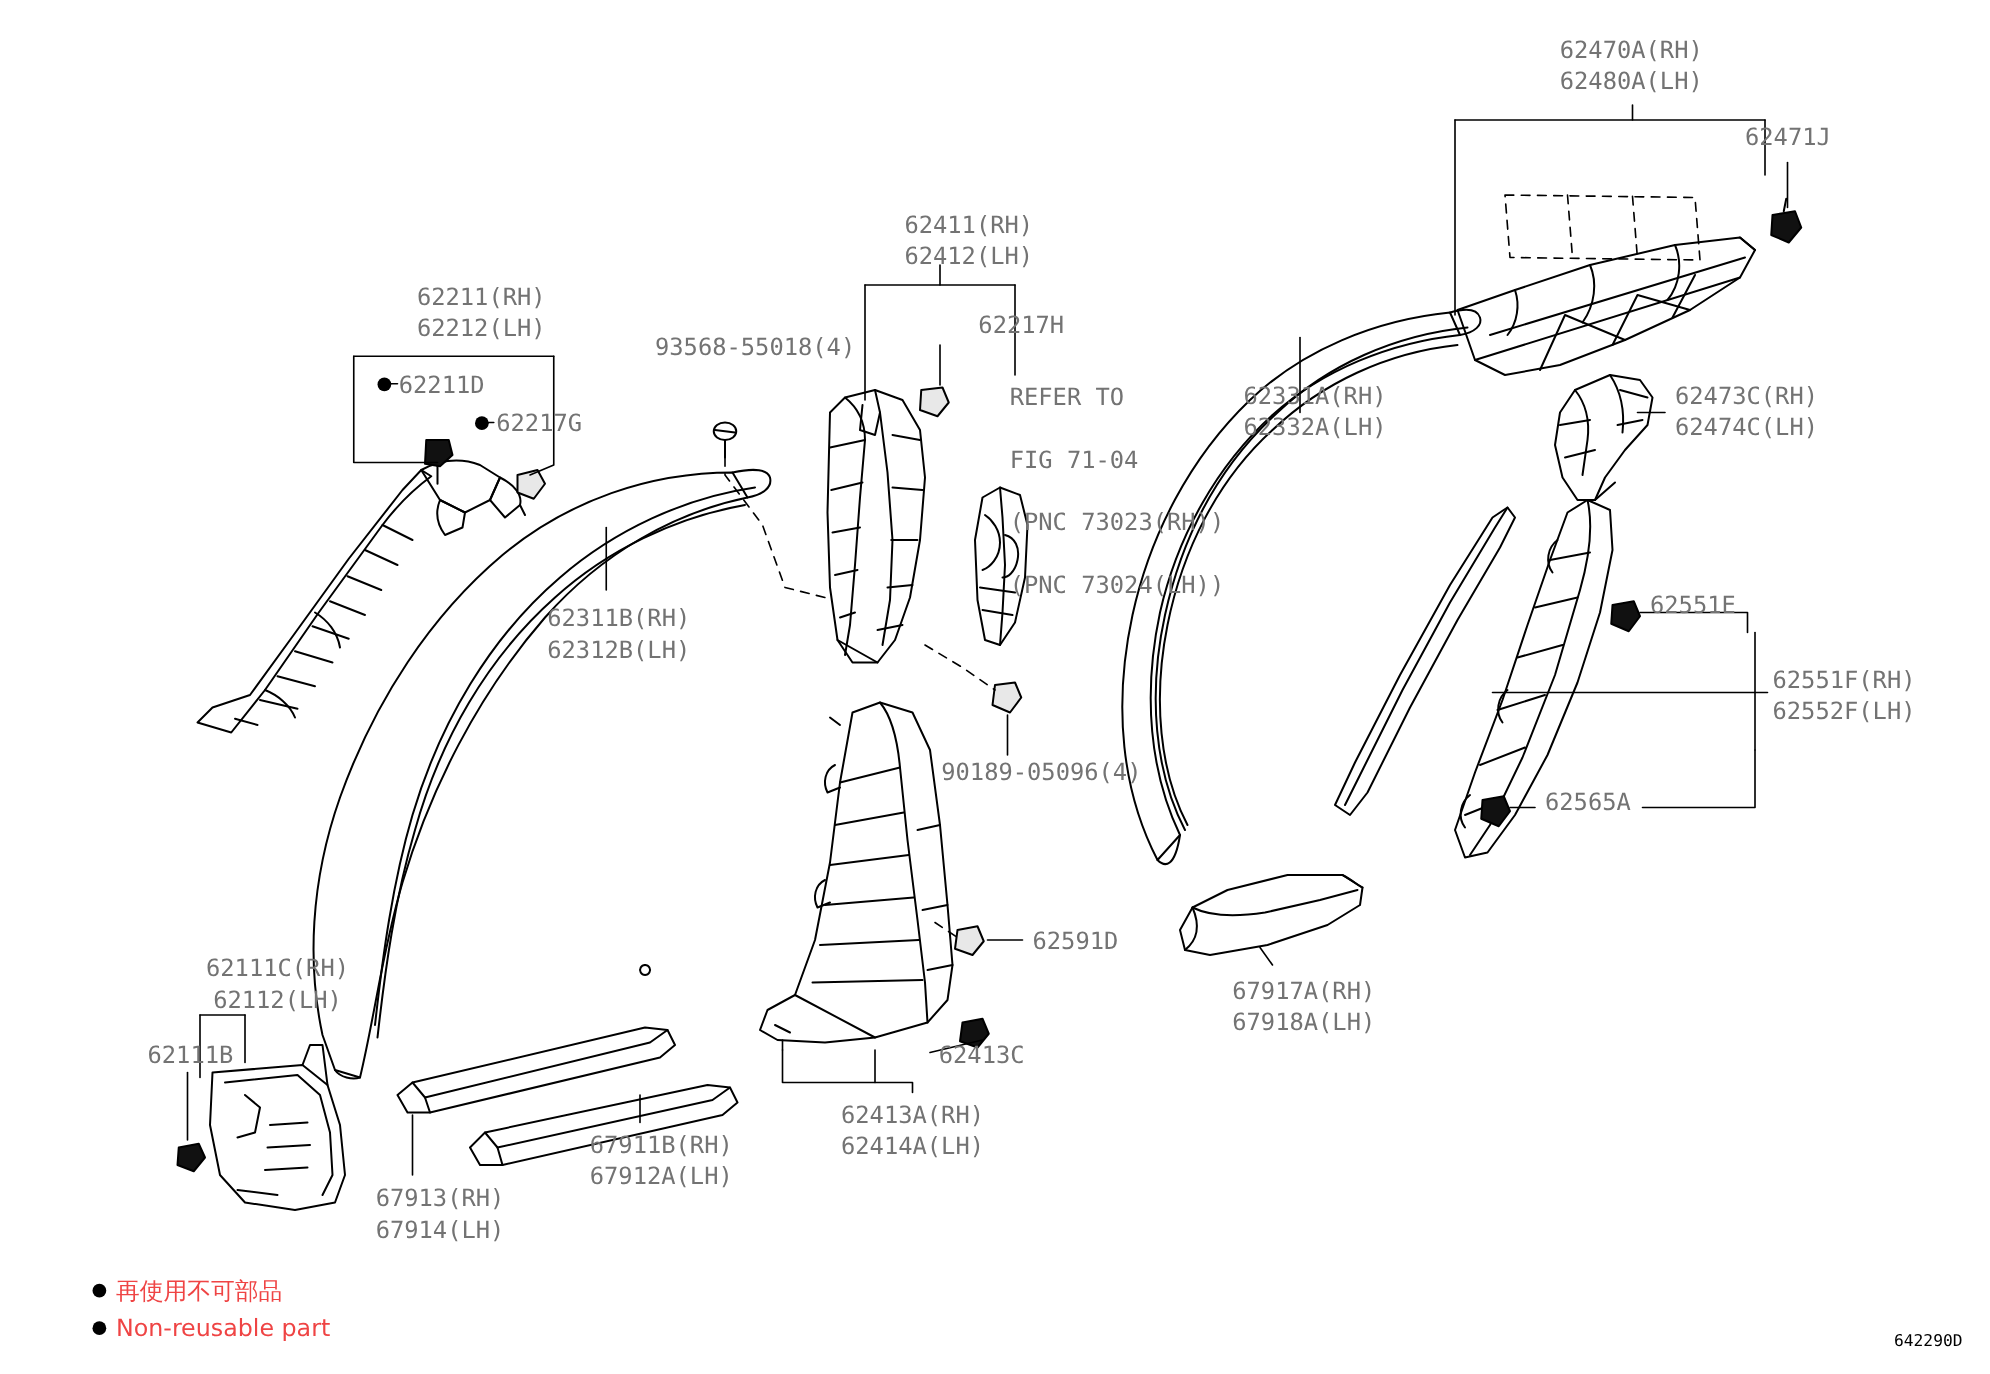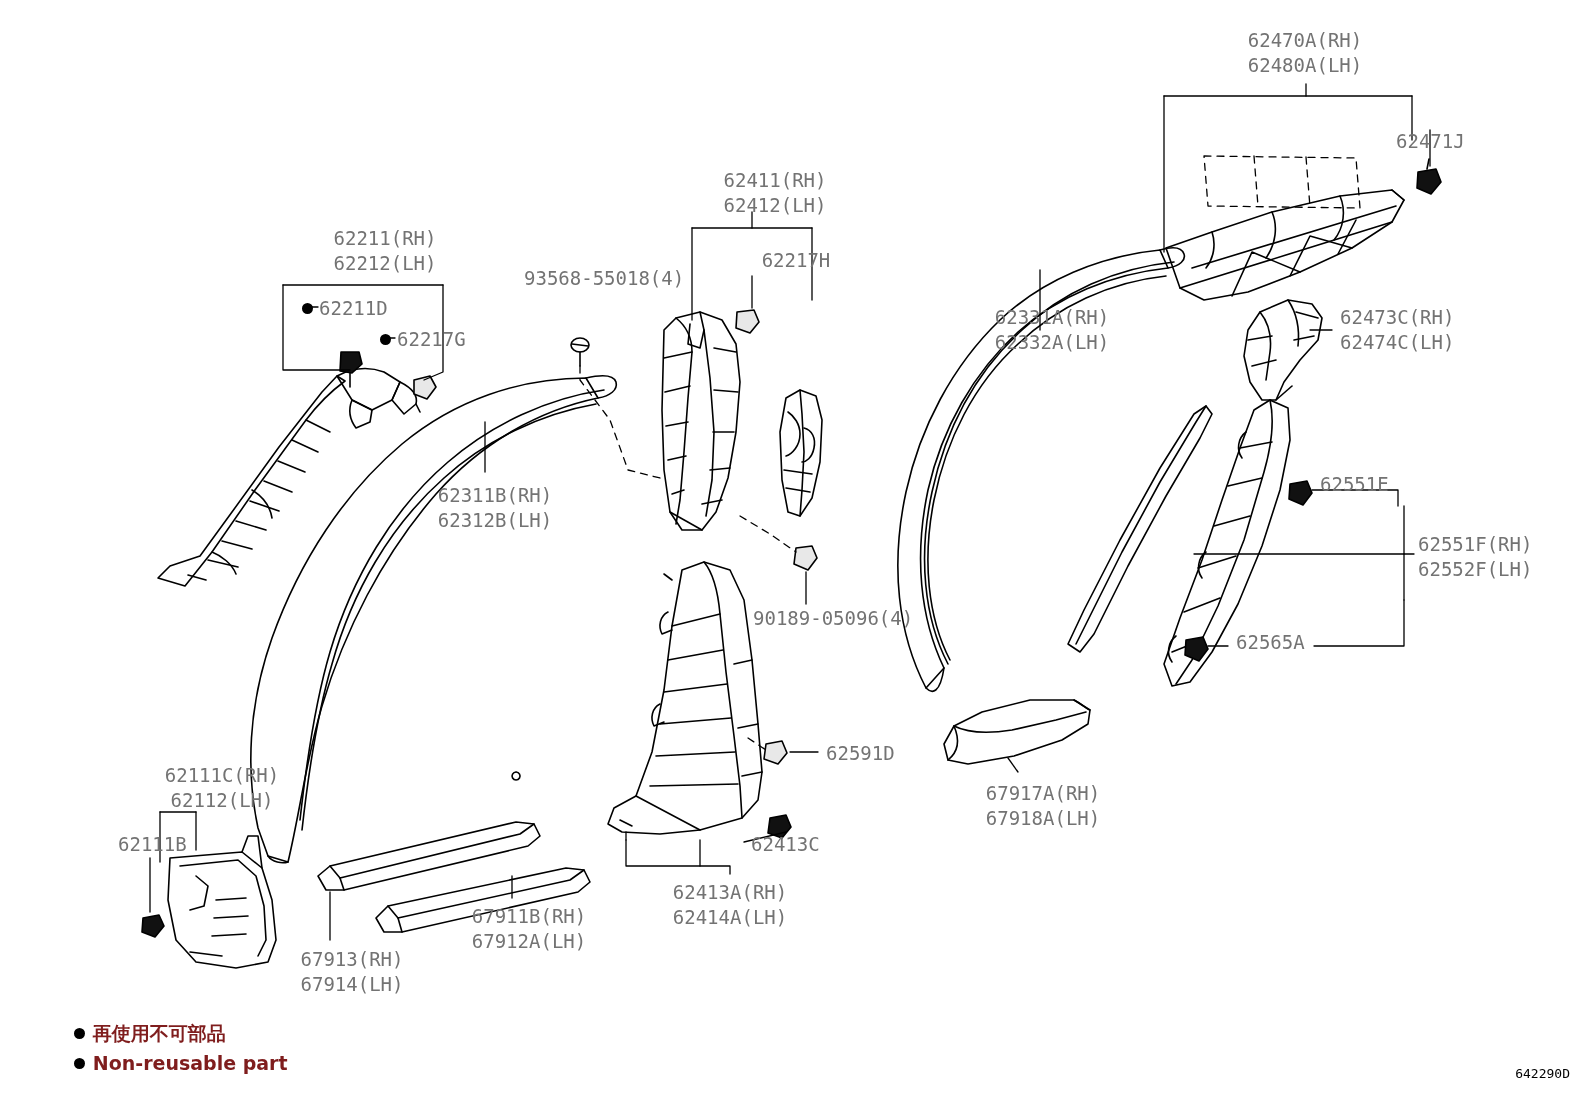--- a/index.html
+++ b/index.html
@@ -22,23 +22,22 @@
     line-height: 25px;
     color: #737373;
     white-space: pre;
     letter-spacing: 0px;
   }
   .label.center { text-align: center; transform: translateX(-50%); }
   .legend {
     position: absolute;
     font-size: 19px;
     line-height: 26px;
-    color: #7f1d1d;
+    color: #ef4444;
     white-space: pre;
-    font-weight: bold;
   }
   .legend .cjk { font-family: "DejaVu Sans", sans-serif; }
   .legend .lat { font-family: "DejaVu Sans", sans-serif; margin-top: 44px; }
   .dot {
     display: inline-block;
     width: 11px;
     height: 11px;
     background: #000;
     border-radius: 50%;
     margin-right: 8px;
@@ -396,22 +395,28 @@
   <div class="label center" style="left:385px; top:226px;"><span>62211(RH)</span><br><span>62212(LH)</span></div>
 
   <div class="label" style="left:302px; top:296px;"><span class="bullet-inline"></span><span>62211D</span></div>
 
   <div class="label" style="left:380px; top:327px;"><span class="bullet-inline"></span><span>62217G</span></div>
 
   <div class="label" style="left:524px; top:266px;"><span>93568-55018(4)</span></div>
 
   <div class="label center" style="left:775px; top:168px;"><span>62411(RH)</span><br><span>62412(LH)</span></div>
 
-  <div class="label center" style="left:796px; top:248px;"><span>62217H</span></div>
-
+  <div class="label center" style="left:817px; top:248px;"><span>62217H</span></div>
+
+  <div class="label" style="left:762px; top:281px;">
+    <span>REFER TO</span><br>
+    <span>FIG 71-04</span><br>
+    <span>(PNC 73023(RH))</span><br>
+    <span>(PNC 73024(LH))</span>
+  </div>
 
   <div class="label center" style="left:495px; top:449px;margin-top:34px;"><span>62311B(RH)</span><br><span>62312B(LH)</span></div>
 
   <div class="label" style="left:753px; top:606px;"><span>90189-05096(4)</span></div>
 
   <div class="label" style="left:826px; top:741px;"><span>62591D</span></div>
 
   <div class="label" style="left:751px; top:832px;"><span>62413C</span></div>
 
   <div class="label center" style="left:730px; top:880px;"><span>62413A(RH)</span><br><span>62414A(LH)</span></div>
@@ -419,21 +424,21 @@
   <div class="label center" style="left:222px; top:763px;"><span>62111C(RH)</span><br><span>62112(LH)</span></div>
 
   <div class="label" style="left:118px; top:832px;"><span>62111B</span></div>
 
   <div class="label center" style="left:352px; top:947px;"><span>67913(RH)</span><br><span>67914(LH)</span></div>
 
   <div class="label center" style="left:529px; top:904px;"><span>67911B(RH)</span><br><span>67912A(LH)</span></div>
 
   <div class="label center" style="left:1305px; top:28px;"><span>62470A(RH)</span><br><span>62480A(LH)</span></div>
 
-  <div class="label" style="left:1396px; top:98px;margin-top:31px;"><span>62471J</span></div>
+  <div class="label" style="left:1396px; top:98px;"><span>62471J</span></div>
 
   <div class="label center" style="left:1052px; top:305px;"><span>62331A(RH)</span><br><span>62332A(LH)</span></div>
 
   <div class="label" style="left:1340px; top:305px;"><span>62473C(RH)</span><br><span>62474C(LH)</span></div>
 
   <div class="label" style="left:1320px; top:472px;"><span>62551E</span></div>
 
   <div class="label" style="left:1418px; top:532px;"><span>62551F(RH)</span><br><span>62552F(LH)</span></div>
 
   <div class="label" style="left:1236px; top:630px;"><span>62565A</span></div>

